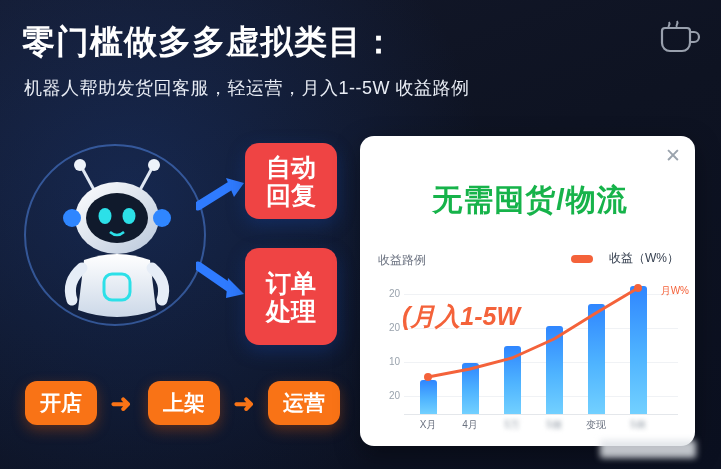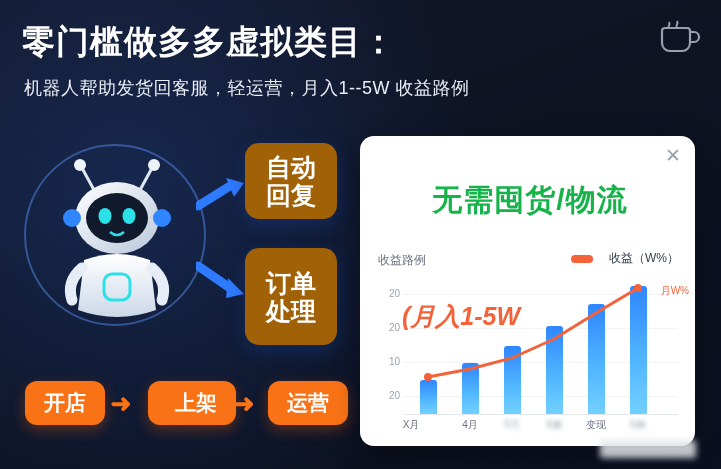--- a/index.html
+++ b/index.html
@@ -40,44 +40,44 @@
   }
   .ring{
     position:absolute;left:6px;top:14px;width:178px;height:178px;
     border:2px solid rgba(90,150,255,.45);border-radius:50%;
   }
   .robot{position:absolute;left:34px;top:26px;width:130px;height:172px;}
 
   
   .callout{
     position:absolute;
-    background:#a16207;
+    background:#ef4444;
     border-radius:14px;
     color:#fff;font-size:25px;font-weight:bold;
     display:flex;align-items:center;justify-content:center;
     text-align:center;line-height:1.12;
     box-shadow:0 6px 18px rgba(20,60,140,.45);
   }
   #callout-auto{left:245px;top:143px;width:92px;height:76px;}
   #callout-order{left:245px;top:248px;width:92px;height:97px;}
 
   .arrow{position:absolute;}
   #arrow-auto{left:196px;top:178px;width:52px;height:34px;}
   #arrow-order{left:196px;top:258px;width:52px;height:42px;}
 
   
   .pill{
-    position:absolute;top:381px;height:44px;width:80px;
+    position:absolute;top:381px;height:44px;width:72px;
     background:#f97316;border-radius:12px;
     color:#fff;font-size:21px;font-weight:bold;
     display:flex;align-items:center;justify-content:center;
     box-shadow:0 5px 14px rgba(200,80,10,.40);
   }
   #pill-1{left:25px;}
-  #pill-2{left:148px;padding-left:8px;}
+  #pill-2{left:148px;}
   #pill-3{left:268px;}
   .pill-arrow{
     position:absolute;top:392px;width:36px;height:22px;color:#f97316;
     font-size:25px;font-weight:bold;display:flex;align-items:center;justify-content:center;
   }
   #pill-arrow-1{left:103px;}
   #pill-arrow-2{left:226px;}
 
   
   .card{
@@ -251,21 +251,21 @@
     <div class="bar" style="left:172px;height:88px;"></div>
     <div class="bar" style="left:214px;height:110px;"></div>
     <div class="bar" style="left:256px;height:128px;"></div>
 
     <svg class="trend-svg" viewBox="0 0 308 160">
       <polyline points="54,101 96,93 138,82 180,63 222,37 264,12" fill="none" stroke="#f4623a" stroke-width="3" stroke-linecap="round" stroke-linejoin="round"></polyline>
       <circle cx="54" cy="101" r="4" fill="#f4623a"></circle>
       <circle cx="264" cy="12" r="4" fill="#f4623a"></circle>
     </svg>
 
-    <div class="xtick" style="left:17px;">X月</div>
+    <div class="xtick" style="left:34px;">X月</div>
     <div class="xtick" style="left:76px;">4月</div>
     <div class="xtick blur-tick" style="left:118px;">5万</div>
     <div class="xtick blur-tick" style="left:160px;">5侧</div>
     <div class="xtick" style="left:202px;">变现</div>
     <div class="xtick blur-tick" style="left:244px;">5俐</div>
   </div>
 
   <div class="annot">(月入1-5W</div>
   <div class="point-label">月W%</div>
 </div>

